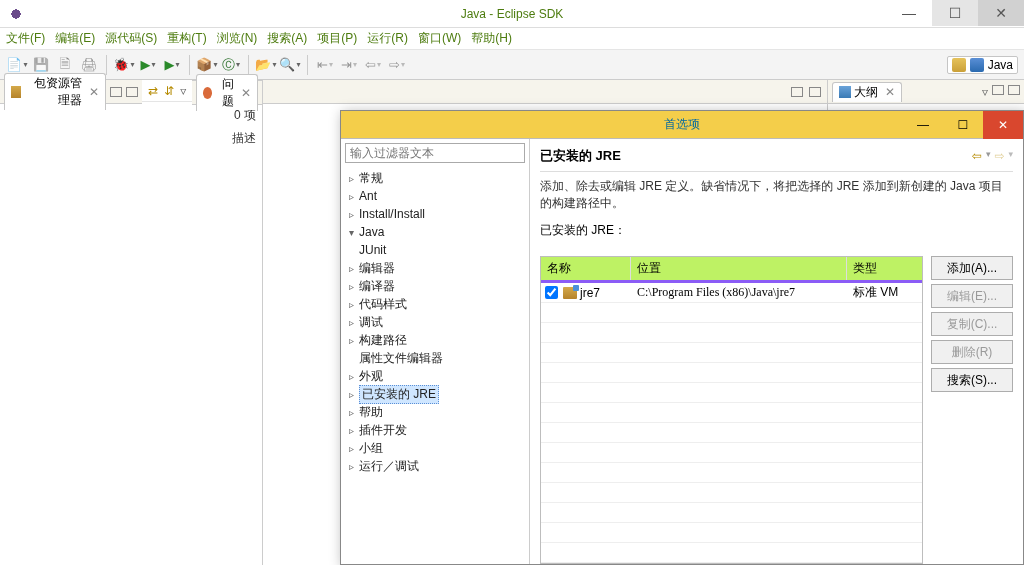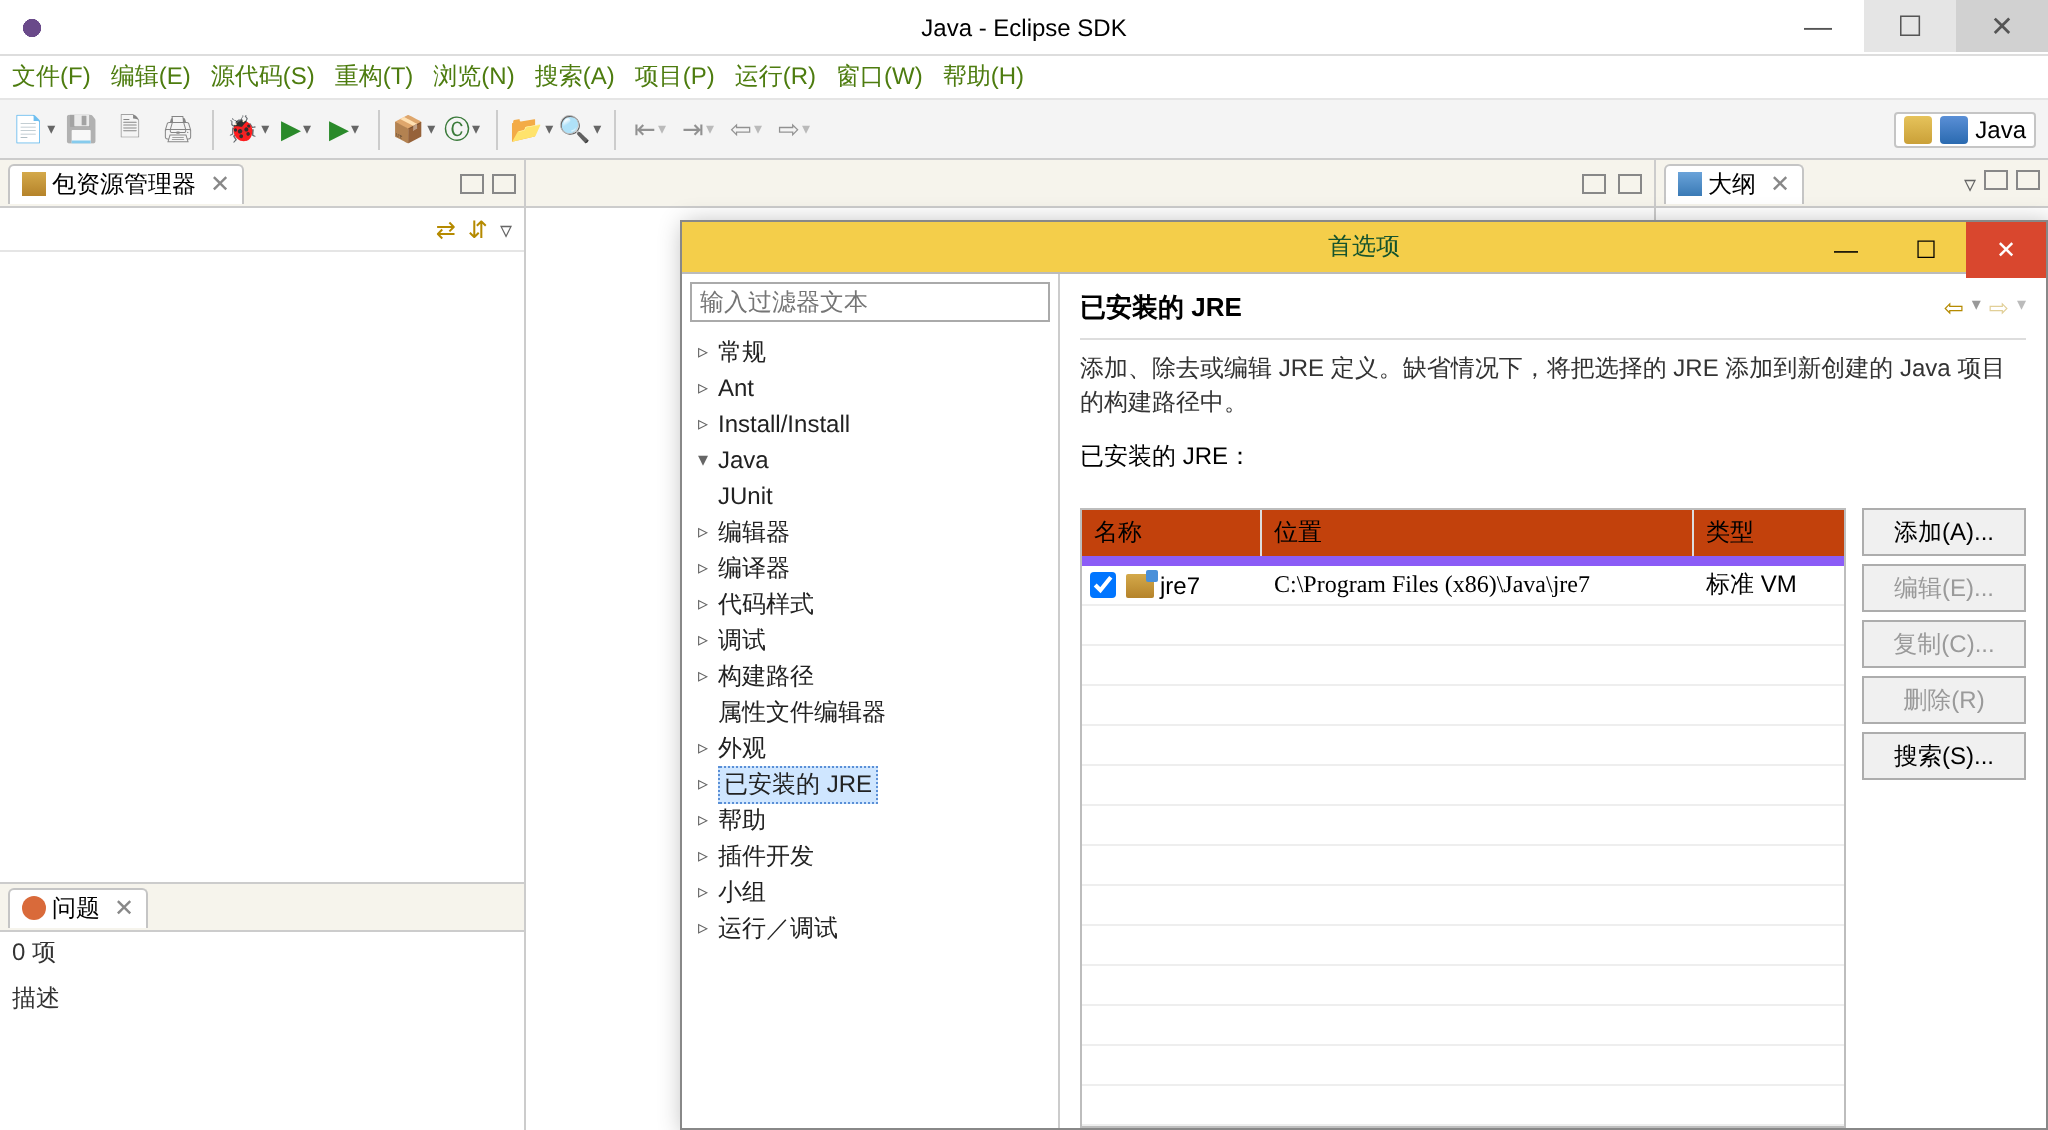--- a/index.html
+++ b/index.html
@@ -1,41 +1,41 @@
 <!DOCTYPE html>
 <html><head>
 <meta charset="utf-8">
 <style>
 * { margin: 0; padding: 0; box-sizing: border-box; font-family: "Microsoft YaHei", "Segoe UI", sans-serif; font-size: 12px; }
 body { background: #f0f0f0; width: 1024px; height: 565px; overflow: hidden; position: relative; }
 
 
 .titlebar { height: 28px; background: #fff; display: flex; align-items: center; position: relative; border-bottom: 1px solid #ddd; }
 .titlebar .app-icon { width: 16px; height: 16px; margin-left: 8px; background: radial-gradient(circle,#6a4a8a 40%,transparent 41%); border-radius:50%; display:inline-block; }
-.titlebar .title-text { position:absolute; left:0; right:0; text-align:center; color:#000000; pointer-events:none; }
+.titlebar .title-text { position:absolute; left:0; right:0; text-align:center; color:#4d7c0f; pointer-events:none; }
 .win-controls { position:absolute; right:0; top:0; display:flex; }
 .win-btn { width:46px; height:26px; display:flex; align-items:center; justify-content:center; font-size:14px; color:#555; }
 .win-btn.max { background:#e5e5e5; }
 .win-btn.close { background:#d1d1d1; }
 
 
 .menubar { height:22px; background:#fff; display:flex; align-items:center; padding:0 6px; gap:10px; border-bottom:1px solid #e5e5e5; }
 .menubar span { color:#4d7c0f; cursor:default; }
 
 
 .toolbar { height:30px; background:#f4f4f4; border-bottom:1px solid #ccc; display:flex; align-items:center; padding:0 6px; gap:2px; }
 .tb-btn { width:22px; height:22px; display:inline-flex; align-items:center; justify-content:center; border:1px solid transparent; border-radius:2px; font-size:13px; }
 .tb-btn.dd::after { content:"▾"; font-size:8px; margin-left:1px; color:#666; }
 .tb-sep { width:1px; height:20px; background:#ccc; margin:0 4px; }
 .persp-switch { margin-left:auto; display:flex; align-items:center; gap:4px; background:#fff; border:1px solid #c5c5c5; border-radius:2px; padding:1px 4px; }
 .persp-switch .persp-icon { width:14px; height:14px; border-radius:2px; display:inline-block; }
 
 
 .main { display:flex; height:485px; }
-.left-col { width:263px; display:flex; flex-direction:column; border-right:1px solid #ccc; background:#fff; }
+.left-col { width:263px; display:flex; border-right:1px solid #ccc; background:#fff;text-align:right; }
 .center-col { flex:1; background:#fff; position:relative; }
 .right-col { width:197px; background:#fff; border-left:1px solid #ccc; }
 
 
 .view-header { height:24px; display:flex; align-items:center; border-bottom:1px solid #ccc; background:#f6f4ec; padding:0 4px; gap:4px; }
 .view-tab { display:flex; align-items:center; gap:3px; padding:1px 6px; background:#fff; border:1px solid #c5c5c5; border-bottom:none; border-radius:3px 3px 0 0; font-size:11px; }
 .view-tab .tab-icon { width:12px; height:12px; display:inline-block; }
 .view-tab .tab-x { margin-left:4px; color:#888; }
 .view-ctrls { margin-left:auto; display:flex; gap:4px; color:#666; }
 .sq { width:12px; height:10px; border:1px solid #888; }
@@ -47,21 +47,21 @@
 .problems-area { border-top:1px solid #ccc; }
 .problems-body { padding:2px 6px; font-size:11px; color:#333; }
 
 
 .editor-strip { height:24px; border-bottom:1px solid #ccc; background:#f6f4ec; display:flex; justify-content:flex-end; align-items:center; padding:0 6px; gap:6px; color:#666; }
 
 
 .pref-dialog { position:absolute; left:340px; top:110px; width:684px; height:455px; background:#fff; border:1px solid #888; box-shadow:2px 2px 12px rgba(0,0,0,.3); display:flex; flex-direction:column; }
 .pref-title { height:28px; background:#f4ce4a; display:flex; align-items:center; position:relative; }
 .pref-title .app-icon{ margin-left:6px; }
-.pref-title .t { position:absolute; left:0; right:0; text-align:center; color:#14532d; }
+.pref-title .t { position:absolute; left:0; right:0; text-align:center; color:#0369a1; }
 .pref-wc { position:absolute; right:0; top:0; display:flex; }
 .pref-wc .wb { width:40px; height:28px; display:flex; align-items:center; justify-content:center; }
 .pref-wc .wb.close { background:#d9472e; color:#fff; }
 
 .pref-body { flex:1; display:flex; border-top:1px solid #bbb; }
 .pref-left { width:189px; border-right:1px solid #ccc; display:flex; flex-direction:column; }
 .pref-filter { margin:4px; }
 .pref-filter input { width:100%; height:20px; border:1px solid #aaa; padding:0 4px; font-size:12px; }
 .pref-tree { flex:1; overflow:auto; padding:2px 0; }
 .tree-item { display:flex; align-items:center; height:18px; padding-left:8px; cursor:default; color:#222; white-space:nowrap; }
@@ -71,21 +71,21 @@
 .tree-item.selected .label { background:#cfe6ff; border:1px dotted #5a8fd6; padding:0 2px; }
 
 .pref-right { flex:1; display:flex; flex-direction:column; padding:8px 10px 0 10px; }
 .pref-hdr { display:flex; align-items:center; border-bottom:1px solid #ddd; padding-bottom:6px; margin-bottom:6px; }
 .pref-hdr h3 { font-size:13px; font-weight:bold; }
 .pref-nav { margin-left:auto; display:flex; gap:4px; color:#b58a00; font-size:13px; }
 .pref-desc { font-size:12px; color:#333; margin-bottom:10px; line-height:1.4; }
 .pref-sub { font-size:12px; margin-bottom:17px; }
 .pref-content { flex:1; display:flex; gap:8px; }
 .jre-table { flex:1; border:1px solid #bdbdbd; }
-.jre-th { display:flex; background:#c2410c; border-bottom:5px solid #8b5cf6; }
+.jre-th { display:flex; background:#bef264; border-bottom:3px solid #8b5cf6; }
 .jre-th > div { padding:3px 6px; border-right:1px solid #ddd; font-size:12px; }
 .jre-th .c1{width:90px;} .jre-th .c2{flex:1;} .jre-th .c3{width:75px;border-right:none;}
 .jre-row { display:flex; border-bottom:1px solid #eee; height:20px; align-items:center; }
 .jre-row .c1{width:90px; display:flex; align-items:center; gap:3px; padding-left:4px;}
 .jre-row .c2{flex:1; padding-left:6px;font-family:Liberation Serif, serif;}
 .jre-row .c3{width:75px; padding-left:6px;}
 .jre-row input[type=checkbox]{ margin-right:2px; }
 .lib-icon { width:14px; height:12px; display:inline-block; background:linear-gradient(#d4a94a,#b5832a); border-radius:1px; position:relative; }
 .lib-icon::before{content:"";position:absolute;right:-2px;top:-2px;width:6px;height:6px;background:#4a90d9;border-radius:1px;}
 .jre-btns { display:flex; flex-direction:column; gap:4px; width:82px; }

